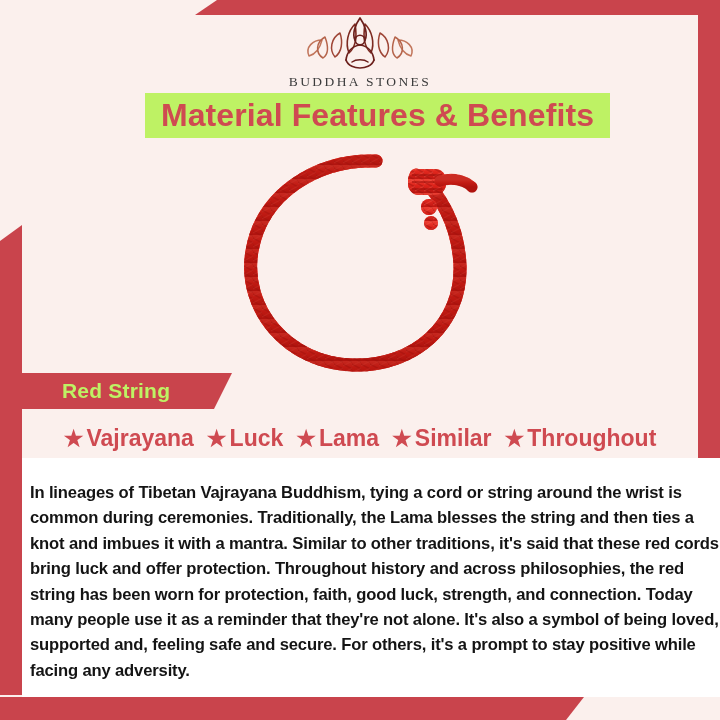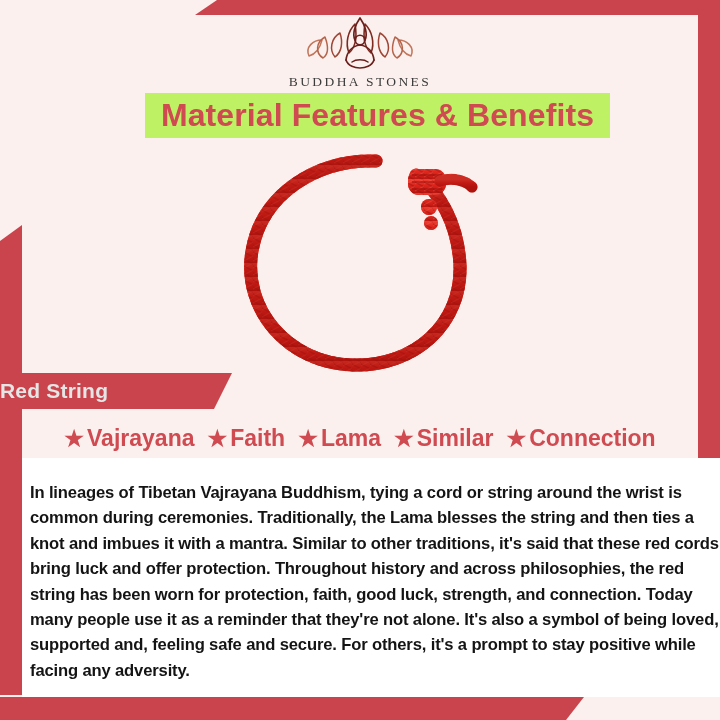--- a/index.html
+++ b/index.html
@@ -73,22 +73,22 @@
   .bracelet{display:block;}
 
   
   .label-banner{
     position:absolute;left:0;top:373px;width:232px;height:36px;
     background:#c9444c;
     clip-path:polygon(0 0,100% 0,calc(100% - 18px) 100%,0 100%);
     display:flex;align-items:center;
   }
   .label-text{
-    color:#e5e5e5;font-size:21px;font-weight:bold;
-    white-space:nowrap;letter-spacing:.2px;
+    color:#bef264;font-size:21px;font-weight:bold;
+    margin-left:62px;white-space:nowrap;letter-spacing:.2px;
   }
 
   
   .benefits{
     position:absolute;left:22px;top:419px;width:676px;height:39px;
     display:flex;align-items:center;justify-content:center;
     gap:0px;
   }
   .benefit{
     display:flex;align-items:center;color:#cf4a51;
@@ -211,33 +211,33 @@
     <span class="label-text">Red String</span>
   </div>
 
   <div class="benefits">
     <span class="benefit">
       <span class="star">★</span>
       <span>Vajrayana</span>
     </span>
     <span class="benefit">
       <span class="star">★</span>
-      <span>Faith</span>
+      <span>Luck</span>
     </span>
     <span class="benefit">
       <span class="star">★</span>
       <span>Lama</span>
     </span>
     <span class="benefit">
       <span class="star">★</span>
       <span>Similar</span>
     </span>
     <span class="benefit">
       <span class="star">★</span>
-      <span>Connection</span>
+      <span>Throughout</span>
     </span>
   </div>
 
   <div class="body-card">
     <p class="body-text">In lineages of Tibetan Vajrayana Buddhism, tying a cord or string around the wrist is common during ceremonies. Traditionally, the Lama blesses the string and then ties a knot and imbues it with a mantra. Similar to other traditions, it's said that these red cords bring luck and offer protection. Throughout history and across philosophies, the red string has been worn for protection, faith, good luck, strength, and connection. Today many people use it as a reminder that they're not alone. It's also a symbol of being loved, supported and, feeling safe and secure. For others, it's a prompt to stay positive while facing any adversity.</p>
   </div>
 
 </div>
 
 </body></html>

